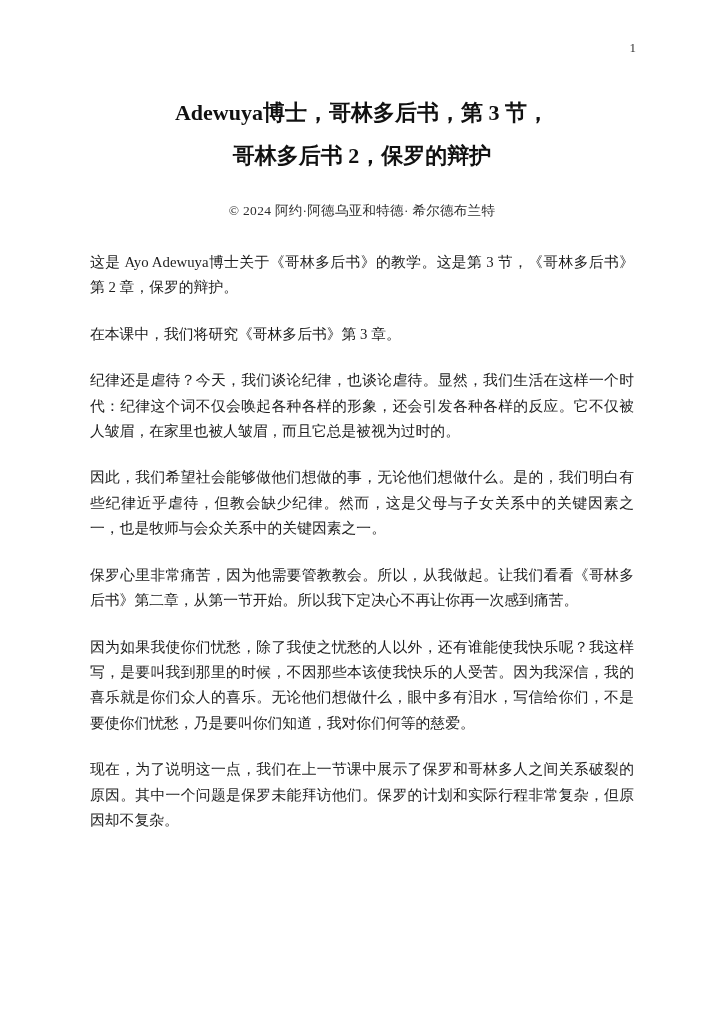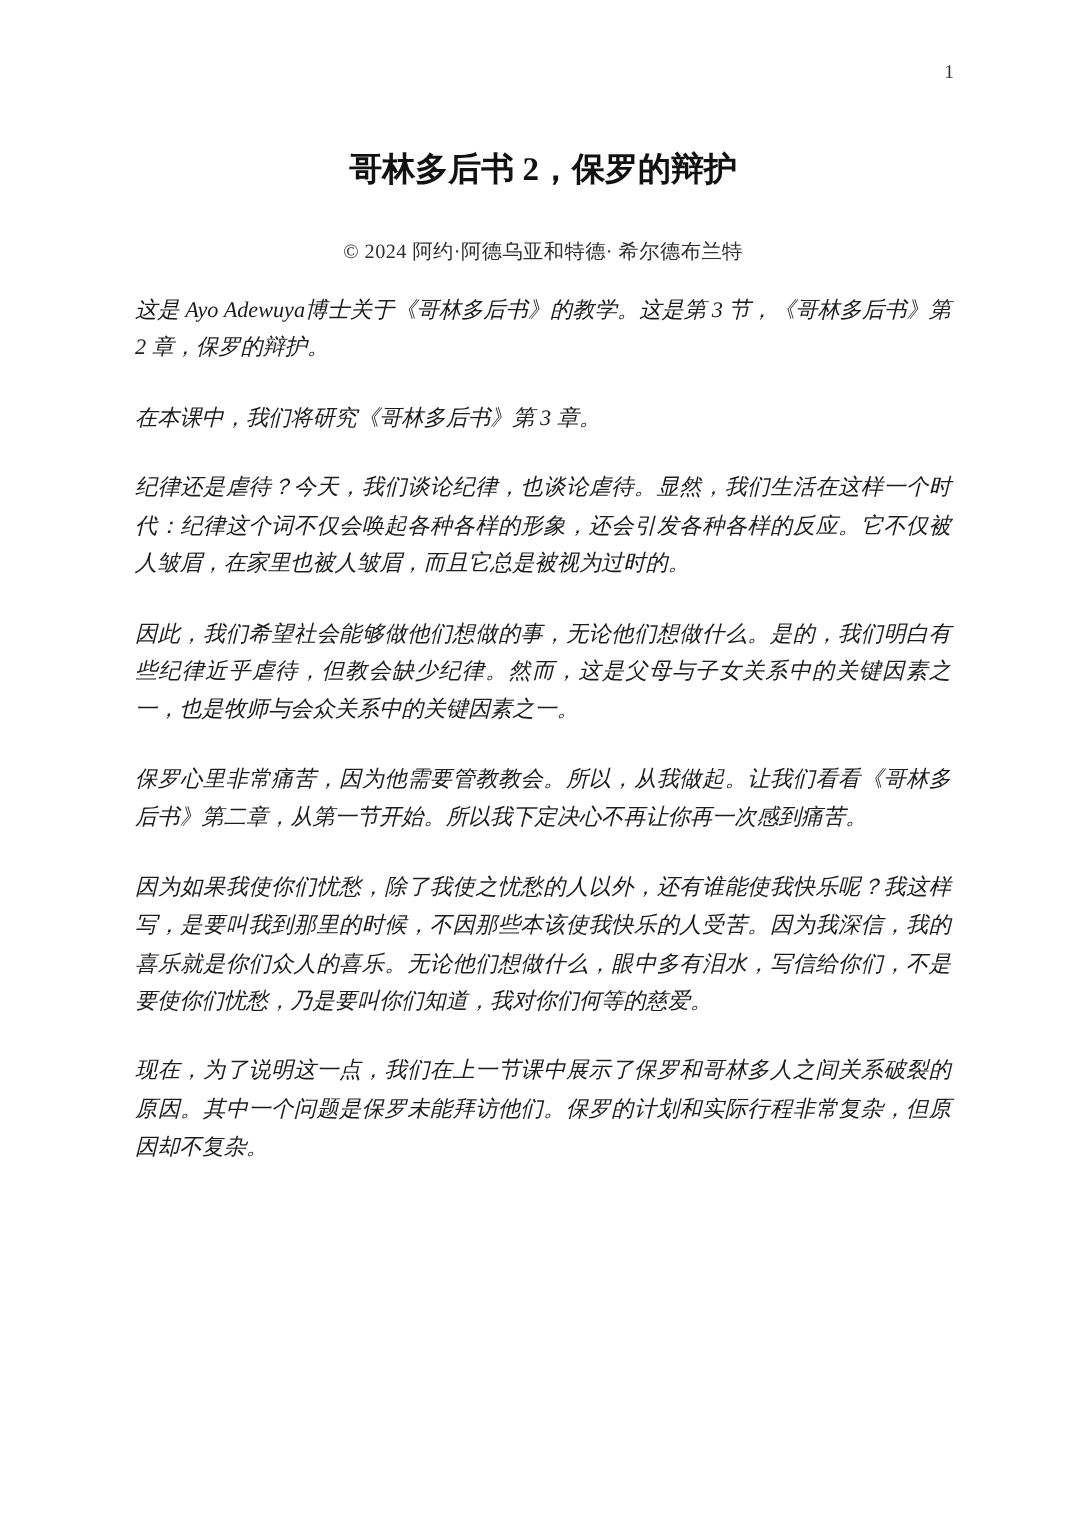--- a/index.html
+++ b/index.html
@@ -34,39 +34,39 @@
     color: #111111;
   }
   .copyright {
     text-align: center;
     font-size: 13.5px;
     color: #2e2e2e;
     margin-top: 24px;
     letter-spacing: 0.3px;
   }
   .body-text {
-    margin-top: 18px;
-    font-style: italic;
+    margin-top: 30px;
   }
   .body-text p {
     font-size: 14.8px;
     line-height: 1.72;
     text-align: justify;
     color: #1c1c1c;
     margin-bottom: 21px;
     word-break: break-all;
   }
 </style>
 </head>
 <body>
 
 <div class="page">
   <div class="page-number">1</div>
   <div class="content">
     <div class="title">
+      <div>Adewuya博士，哥林多后书，第 3 节，</div>
       <div>哥林多后书 2，保罗的辩护</div>
     </div>
     <div class="copyright">© 2024 阿约·阿德乌亚和特德· 希尔德布兰特</div>
     <div class="body-text">
       <p>这是 Ayo Adewuya博士关于《哥林多后书》的教学。这是第 3 节，《哥林多后书》第 2 章，保罗的辩护。</p>
       <p>在本课中，我们将研究《哥林多后书》第 3 章。</p>
       <p>纪律还是虐待？今天，我们谈论纪律，也谈论虐待。显然，我们生活在这样一个时代：纪律这个词不仅会唤起各种各样的形象，还会引发各种各样的反应。它不仅被人皱眉，在家里也被人皱眉，而且它总是被视为过时的。</p>
       <p>因此，我们希望社会能够做他们想做的事，无论他们想做什么。是的，我们明白有些纪律近乎虐待，但教会缺少纪律。然而，这是父母与子女关系中的关键因素之一，也是牧师与会众关系中的关键因素之一。</p>
       <p>保罗心里非常痛苦，因为他需要管教教会。所以，从我做起。让我们看看《哥林多后书》第二章，从第一节开始。所以我下定决心不再让你再一次感到痛苦。</p>
       <p>因为如果我使你们忧愁，除了我使之忧愁的人以外，还有谁能使我快乐呢？我这样写，是要叫我到那里的时候，不因那些本该使我快乐的人受苦。因为我深信，我的喜乐就是你们众人的喜乐。无论他们想做什么，眼中多有泪水，写信给你们，不是要使你们忧愁，乃是要叫你们知道，我对你们何等的慈爱。</p>

